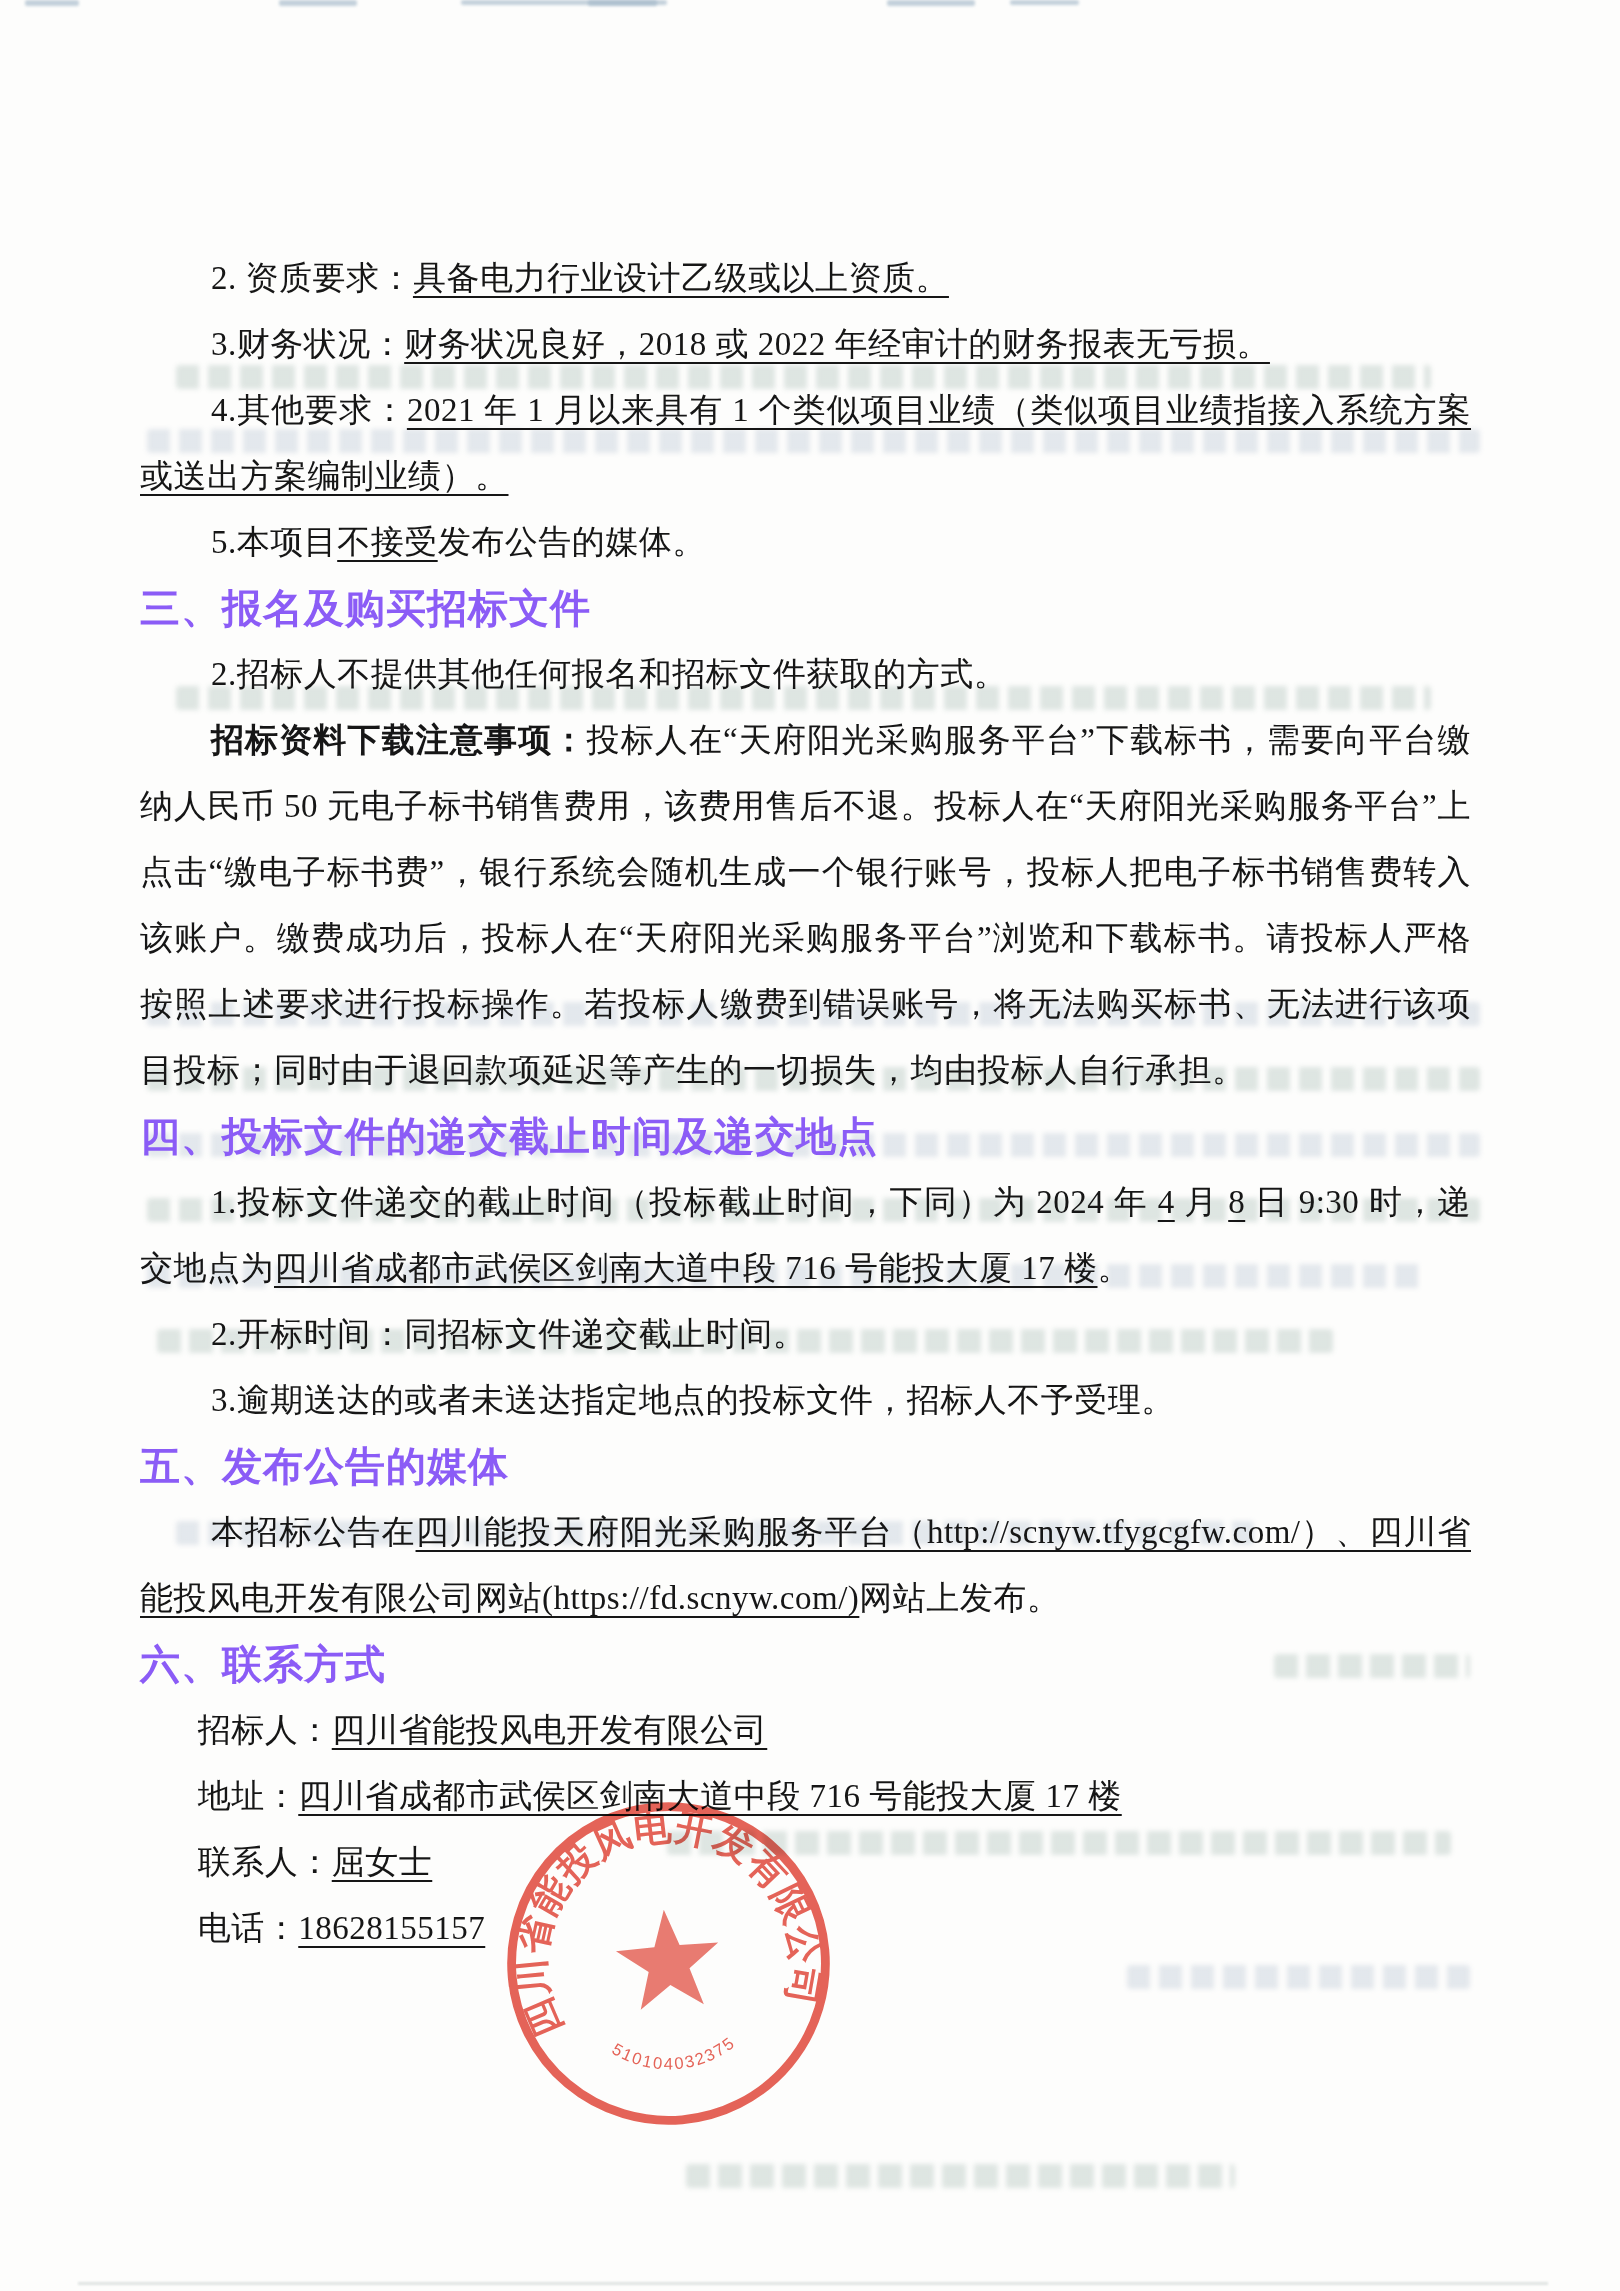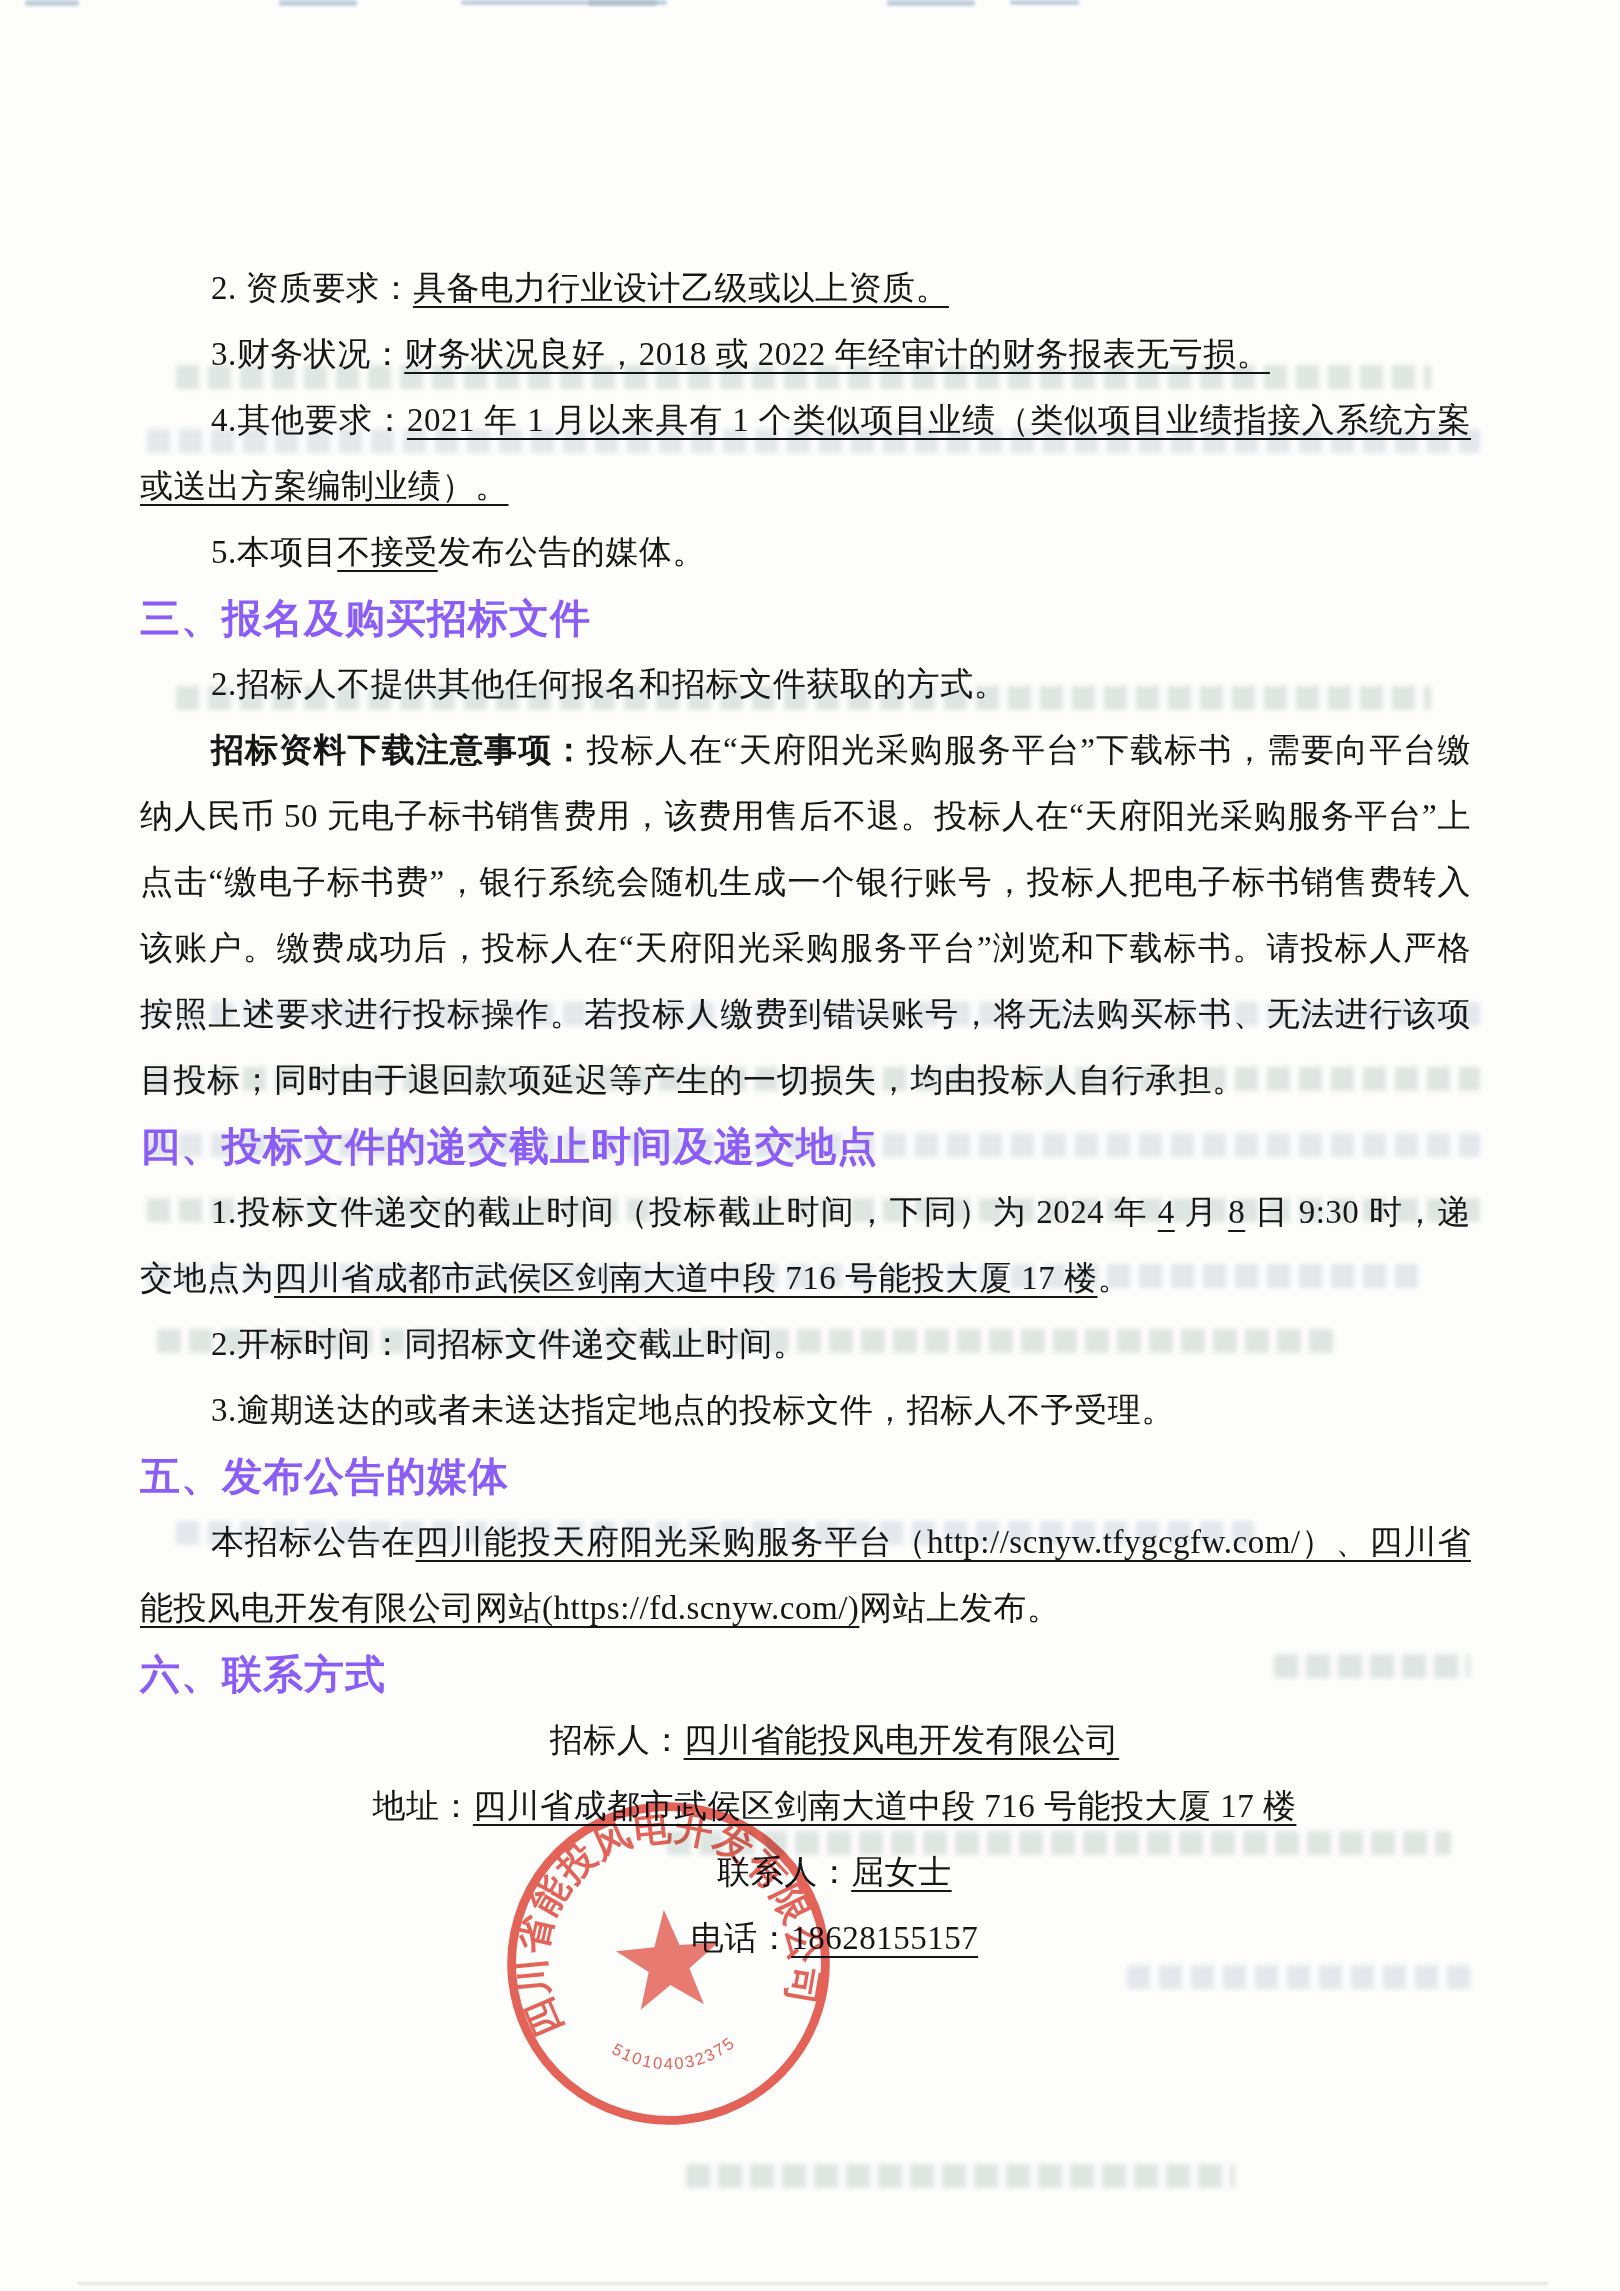--- a/index.html
+++ b/index.html
@@ -5,32 +5,32 @@
   html,body{margin:0;padding:0;}
   .page{
     position:relative;
     width:1620px;height:2292px;
     background:#fdfdfc;
     overflow:hidden;
     font-family:"Liberation Serif","DejaVu Serif",serif;
     color:#161616;
   }
   .content{
-    position:absolute;left:140px;top:255px;width:1331px;
+    position:absolute;left:140px;top:245px;width:1331px;
     z-index:2;
   }
   p.body{
     margin:0;
     font-size:33px;
     line-height:66px;
     text-align:justify;
     text-indent:2.15em;
     letter-spacing:0.5px;
   }
-  p.contact{ text-indent:1.75em; text-align:center; }
+  p.contact{ text-indent:1.75em; text-align:left; }
   p.h{
     margin:0;
     font-family:"Liberation Sans","DejaVu Sans",sans-serif;
     font-weight:700;
     font-size:40px;
     line-height:66px;
     text-indent:0;
     letter-spacing:1px;
     color:#8b5cf6;
   }

